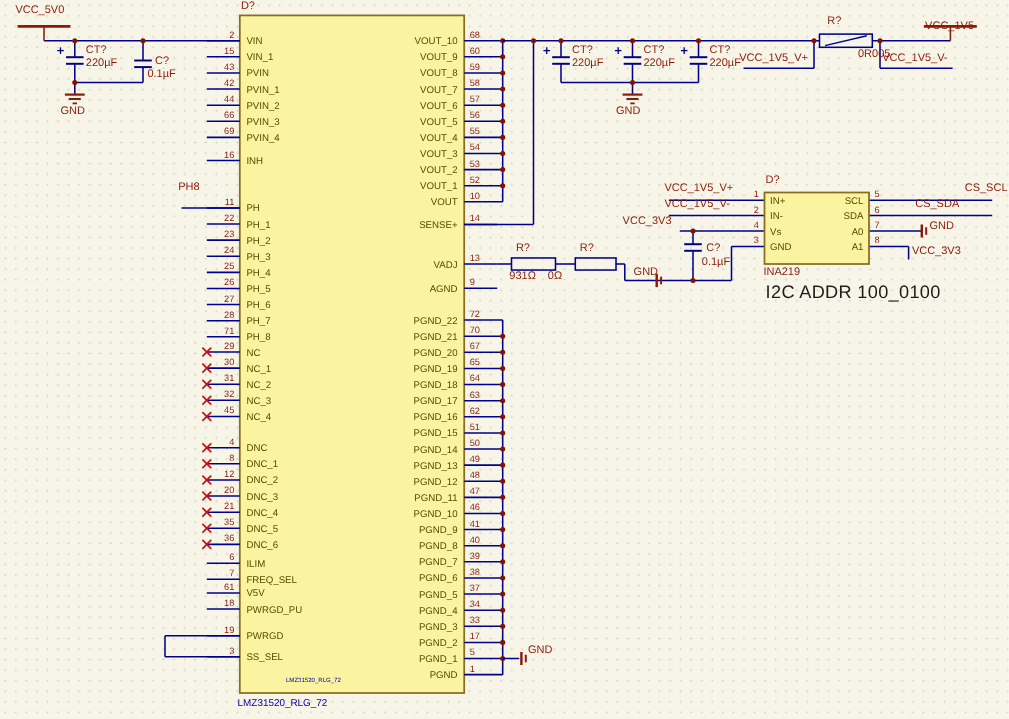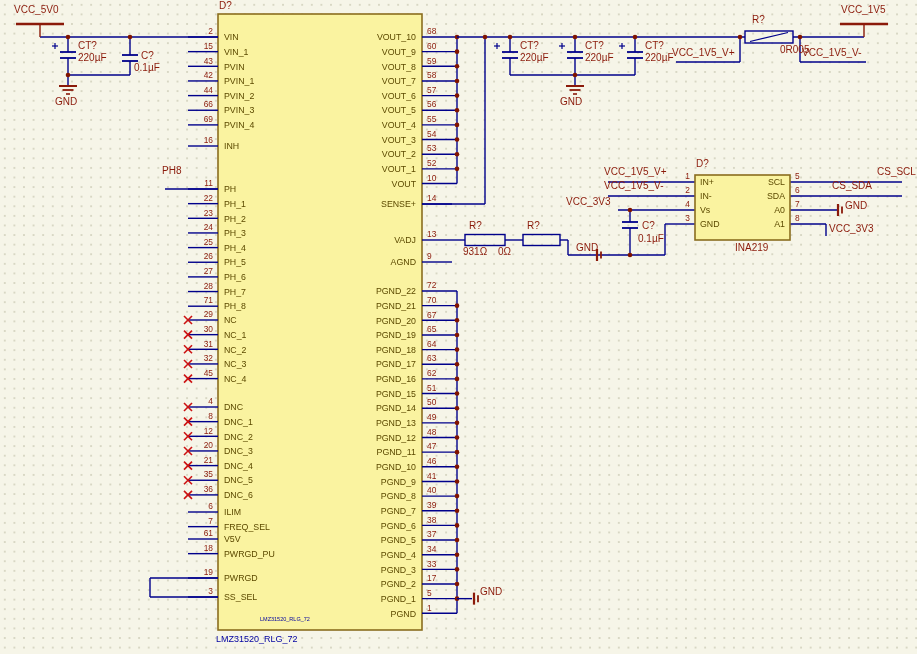--- a/index.html
+++ b/index.html
@@ -423,39 +423,40 @@
   <div class="lbl" style="left:520px;top:41px">CT?</div>
   <div class="lbl" style="left:520px;top:53px">220µF</div>
   <div class="lbl" style="left:585px;top:41px">CT?</div>
   <div class="lbl" style="left:585px;top:53px">220µF</div>
   <div class="lbl" style="left:645px;top:41px">CT?</div>
   <div class="lbl" style="left:645px;top:53px">220µF</div>
   <div class="lbl" style="left:560px;top:97px">GND</div>
 
   <div class="lbl" style="left:752px;top:15px">R?</div>
   <div class="lbl" style="left:780px;top:45px">0R005</div>
-  <div class="lbl" style="left:841px;top:5px">VCC_1V5</div>
+  <div class="lbl" style="left:841px;top:19px">VCC_1V5</div>
   <div class="lbl" style="left:672px;top:48px">VCC_1V5_V+</div>
   <div class="lbl" style="left:802px;top:48px">VCC_1V5_V-</div>
 
   <div class="lbl" style="left:469px;top:221px">R?</div>
   <div class="lbl" style="left:463px;top:247px">931Ω</div>
   <div class="lbl" style="left:527px;top:221px">R?</div>
   <div class="lbl" style="left:498px;top:247px">0Ω</div>
   <div class="lbl" style="left:576px;top:243px">GND</div>
   <div class="lbl" style="left:566px;top:197px">VCC_3V3</div>
   <div class="lbl" style="left:642px;top:221px">C?</div>
   <div class="lbl" style="left:638px;top:234px">0.1µF</div>
 
   <div class="lbl" style="left:696px;top:159px">D?</div>
-  <div class="lbl" style="left:735px;top:243px">INA219</div>
+  <div class="lbl" style="left:694px;top:243px">INA219</div>
   <div class="lbl" style="left:604px;top:167px">VCC_1V5_V+</div>
   <div class="lbl" style="left:604px;top:181px">VCC_1V5_V-</div>
   <div class="lbl" style="left:877px;top:167px">CS_SCL</div>
   <div class="lbl" style="left:832px;top:181px">CS_SDA</div>
   <div class="lbl" style="left:845px;top:201px">GND</div>
   <div class="lbl" style="left:829px;top:224px">VCC_3V3</div>
 
+  <div class="lbl big" style="left:696px;top:258px">I2C ADDR 100_0100</div>
   <div class="lbl" style="left:480px;top:587px">GND</div>
 
   <div class="lbl tiny blue" style="left:260px;top:617px">LMZ31520_RLG_72</div>
   <div class="lbl sm blue" style="left:216px;top:635px">LMZ31520_RLG_72</div>
 </div>
 
 </body></html>

